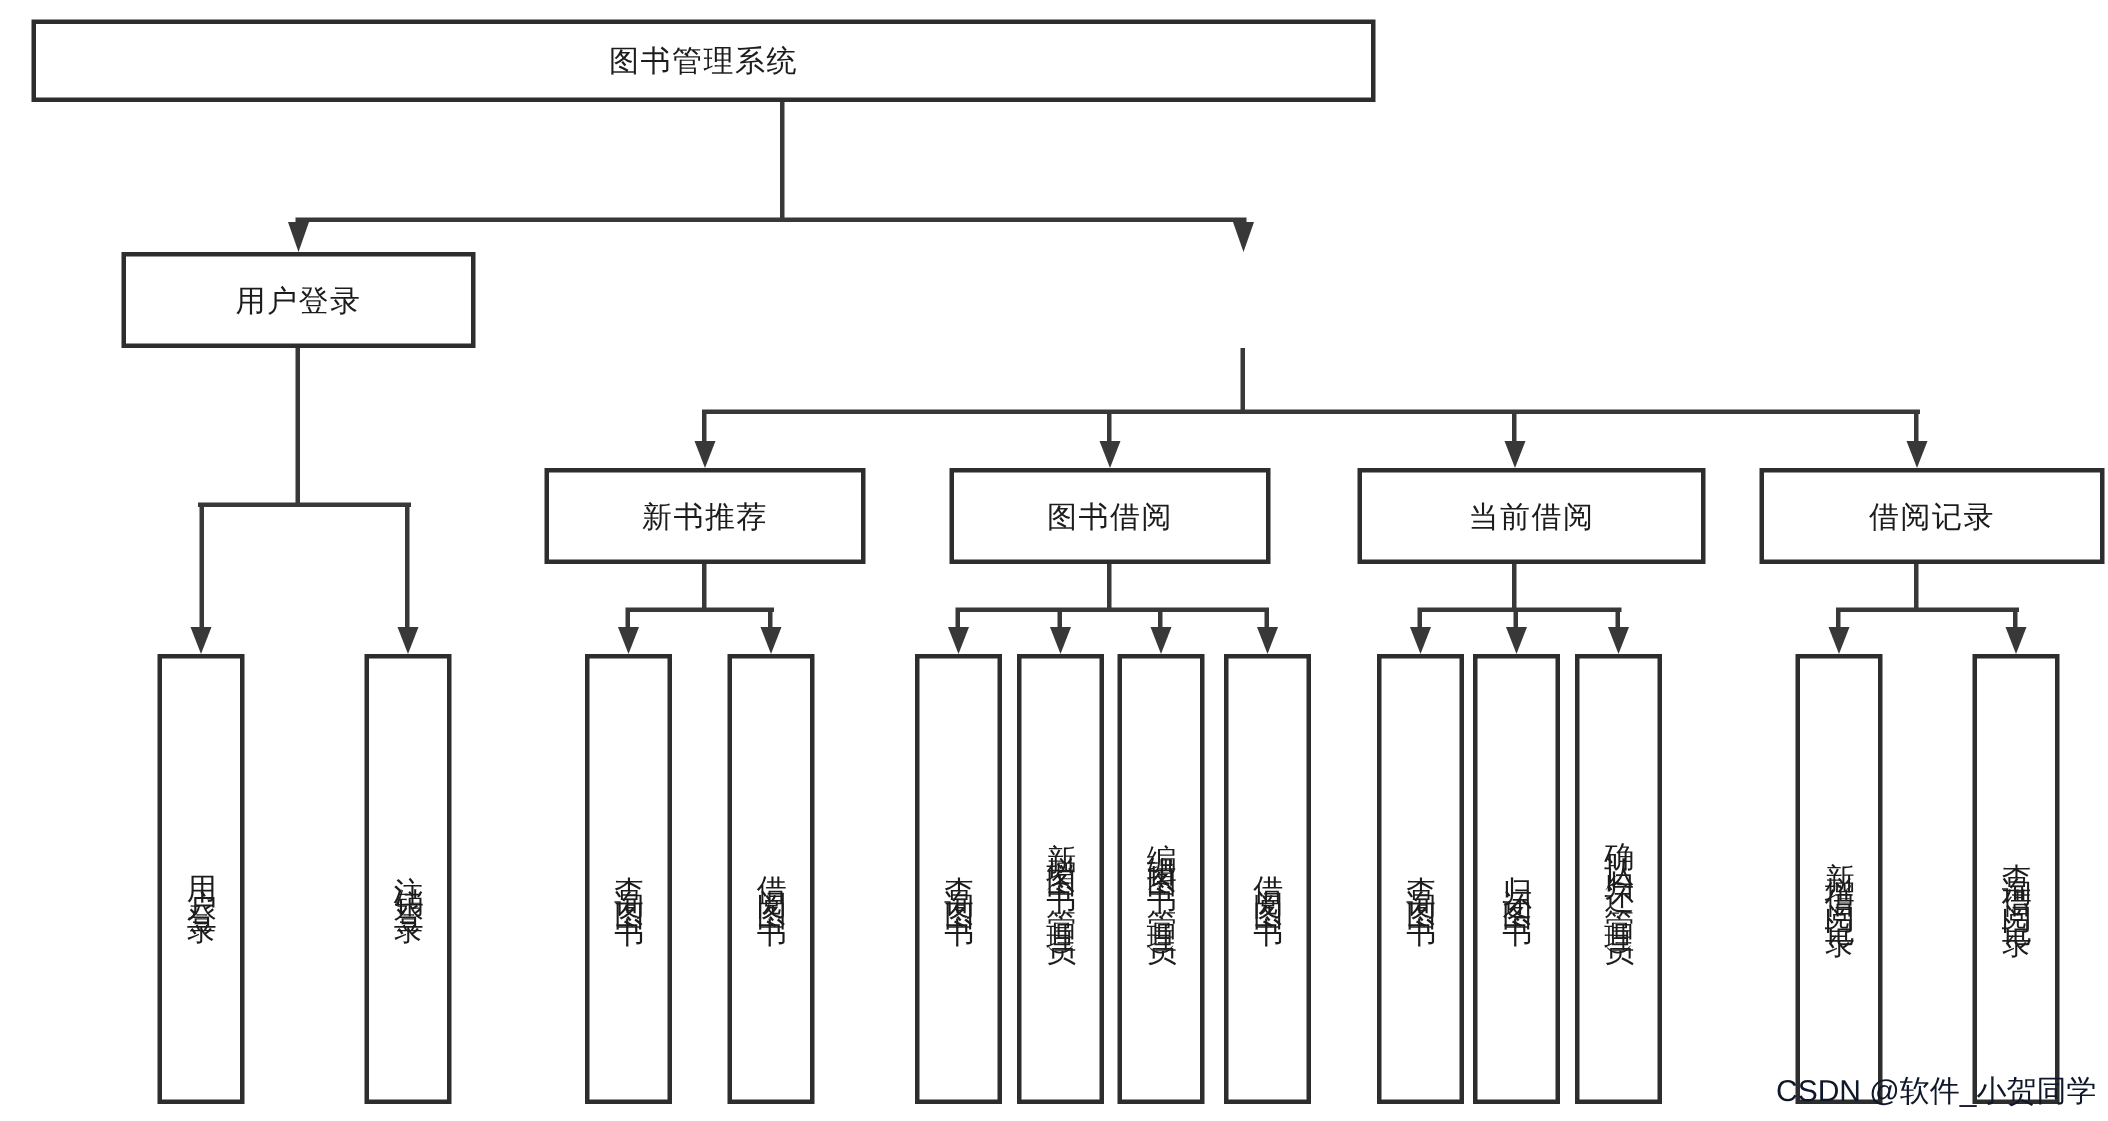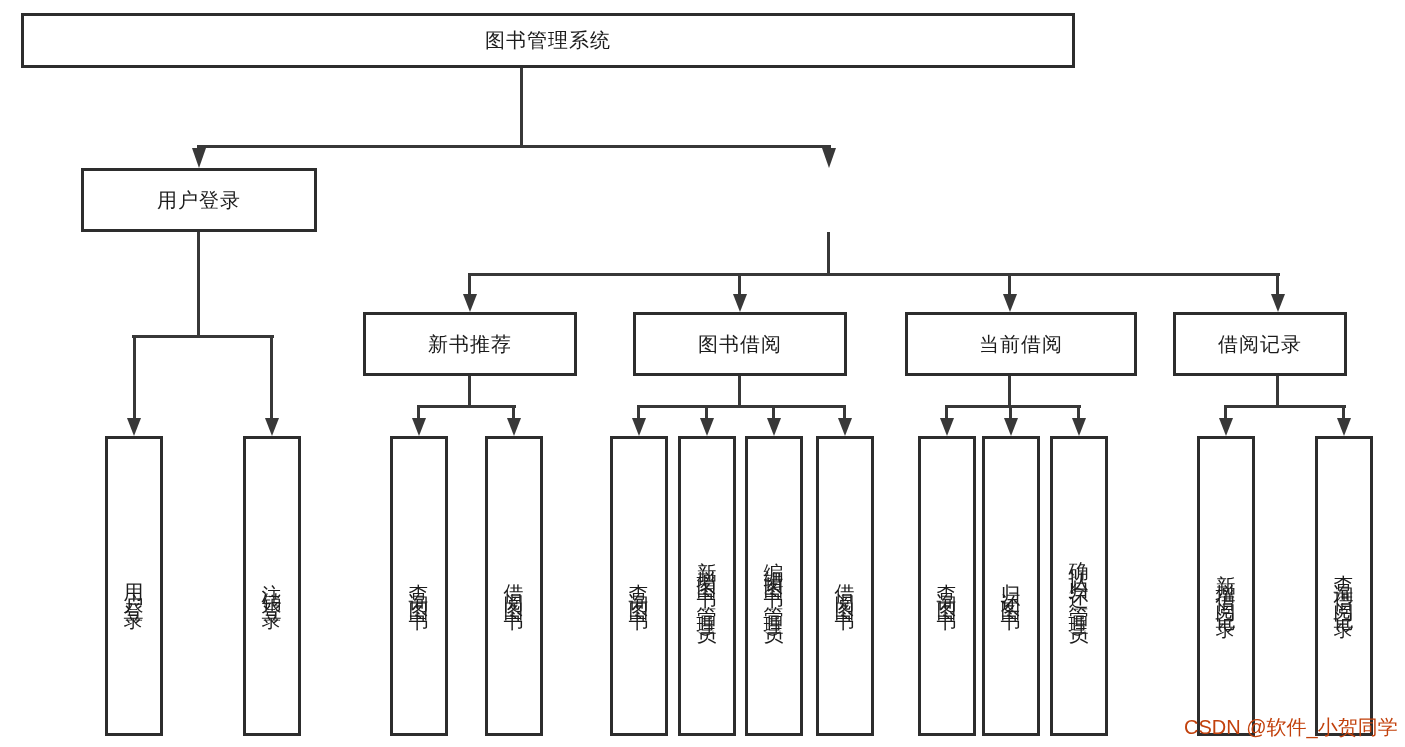--- a/index.html
+++ b/index.html
@@ -20,21 +20,21 @@
   }
   .line { position:absolute; background:#383838; }
   .arrow {
     position:absolute; width:0; height:0;
     border-left:7px solid transparent; border-right:7px solid transparent;
     border-top:18px solid #383838;
   }
   .arrow.tall { border-top-width:20px; }
   .watermark {
     position:absolute; left:1184px; top:714px;
-    color:#c2410c; font-size:20px; white-space:nowrap;
+    color:#0f172a; font-size:20px; white-space:nowrap;
   }
 </style>
 </head>
 <body>
 
 <div class="diagram">
 
   <div class="line" style="left:520px;top:68px;width:3px;height:80px"></div>
   <div class="line" style="left:197px;top:145px;width:634px;height:3px"></div>
   <div class="arrow tall" style="left:192px;top:148px"></div>
@@ -85,38 +85,38 @@
   <div class="arrow" style="left:1004px;top:418px"></div>
   <div class="arrow" style="left:1072px;top:418px"></div>
 
   <div class="line" style="left:1276px;top:376px;width:3px;height:32px"></div>
   <div class="line" style="left:1224px;top:405px;width:122px;height:3px"></div>
   <div class="line" style="left:1224px;top:408px;width:3px;height:14px"></div>
   <div class="line" style="left:1342px;top:408px;width:3px;height:14px"></div>
   <div class="arrow" style="left:1219px;top:418px"></div>
   <div class="arrow" style="left:1337px;top:418px"></div>
 
-  <div class="node h" style="left:21px;top:13px;width:1054px;height:55px">
+  <div class="node h" style="left:21px;top:13px;width:896px;height:55px">
     <span>图书管理系统</span>
   </div>
 
   <div class="node h" style="left:81px;top:168px;width:236px;height:64px">
     <span>用户登录</span>
   </div>
 
   <div class="node h" style="left:633px;top:312px;width:214px;height:64px">
     <span>图书借阅</span>
   </div>
   <div class="node h" style="left:363px;top:312px;width:214px;height:64px">
     <span>新书推荐</span>
   </div>
   <div class="node h" style="left:905px;top:312px;width:232px;height:64px">
     <span>当前借阅</span>
   </div>
-  <div class="node h" style="left:1173px;top:312px;width:174px;height:64px">
+  <div class="node h" style="left:1173px;top:312px;width:230px;height:64px">
     <span>借阅记录</span>
   </div>
 
   <div class="node v" style="left:105px;top:436px;width:58px;height:300px">
     <span>用户登录</span>
   </div>
   <div class="node v" style="left:243px;top:436px;width:58px;height:300px">
     <span>注销登录</span>
   </div>
 

